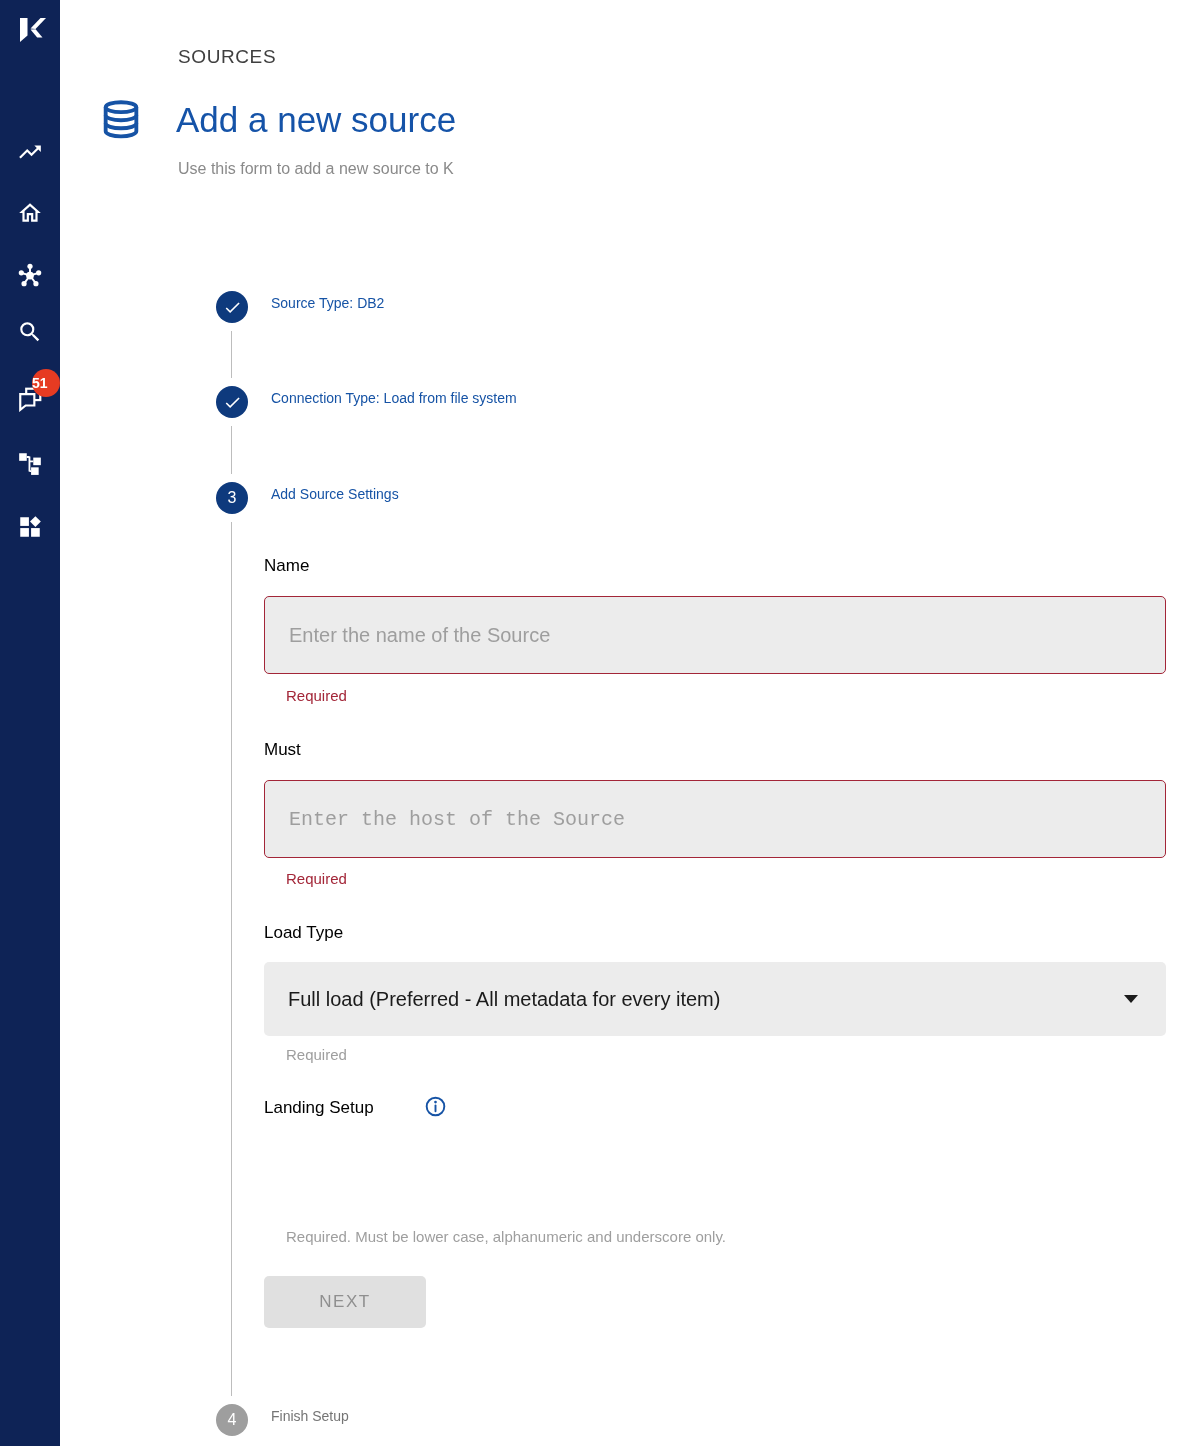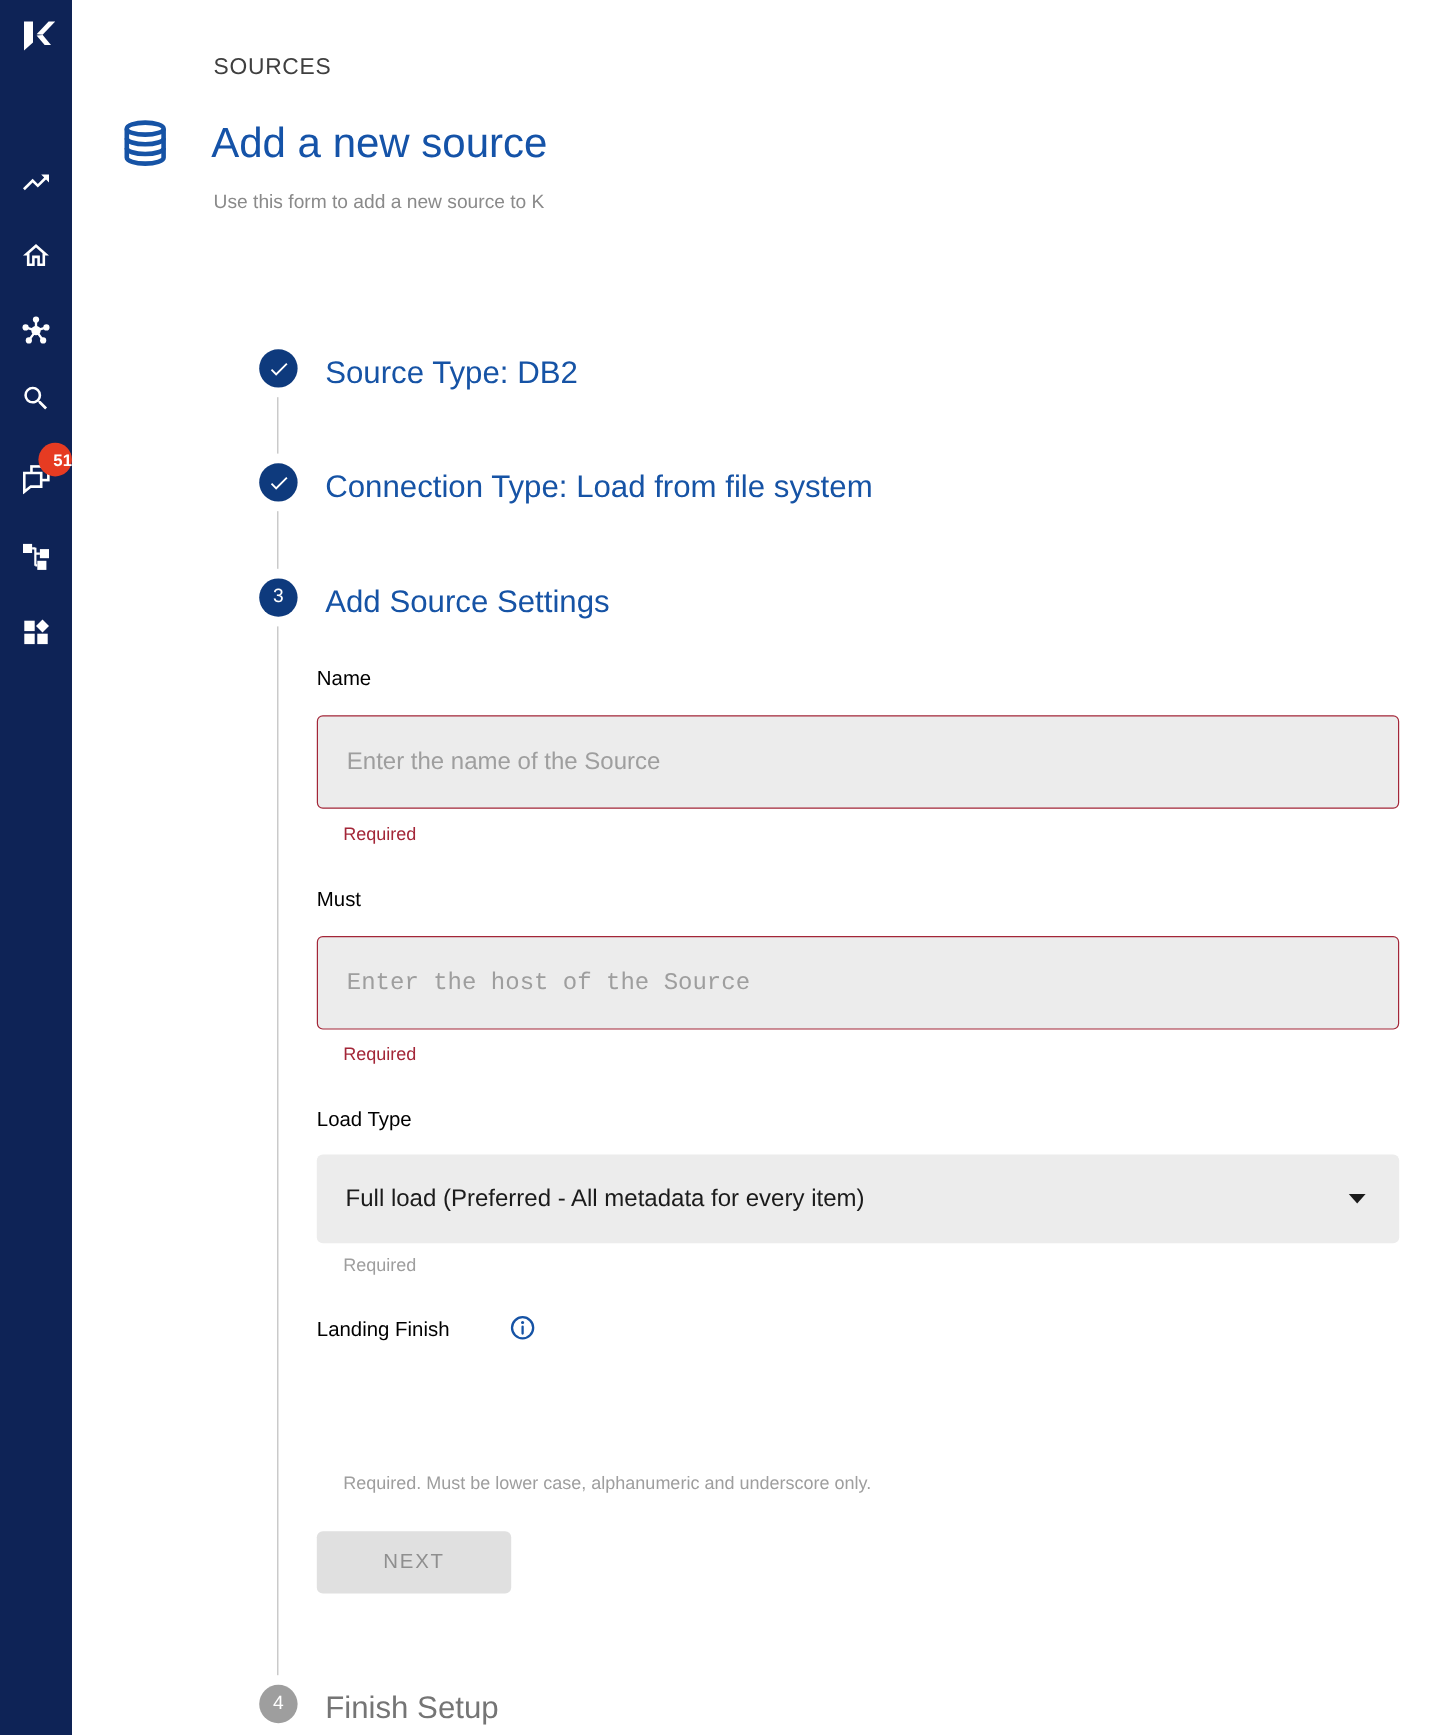--- a/index.html
+++ b/index.html
@@ -6,35 +6,35 @@
   .app{position:relative;width:1194px;height:1446px;background:#ffffff;overflow:hidden;
        font-family:"Liberation Sans", sans-serif;}
 
   
   .sidebar{position:absolute;left:0;top:0;width:60px;height:1446px;background:#0e2356;}
   .side-logo{position:absolute;left:12px;top:12px;width:36px;height:36px;}
   .side-icon{position:absolute;left:17px;width:26px;height:26px;cursor:pointer;}
   .side-icon svg{width:26px;height:26px;display:block;}
   .badge{position:absolute;left:32px;top:369px;min-width:28px;height:28px;border-radius:14px;
          background:#e63b22;color:#fff;font-size:14px;font-weight:bold;line-height:28px;
-         text-align:right;z-index:2;}
+         text-align:left;z-index:2;}
 
   
   .eyebrow{position:absolute;left:178px;top:46px;font-size:19px;color:#3f3f3f;letter-spacing:.6px;}
   .db-icon{position:absolute;left:98px;top:97px;width:46px;height:48px;}
   .page-title{position:absolute;left:176px;top:100px;font-size:35px;color:#1553a8;}
   .page-subtitle{position:absolute;left:178px;top:160px;font-size:16px;color:#8a8a8a;}
 
   
   .step-circle{position:absolute;left:216px;width:32px;height:32px;border-radius:50%;
                background:#0e3a7d;display:flex;align-items:center;justify-content:center;}
   .step-circle.pending{background:#9e9e9e;}
   .step-circle svg{width:19px;height:19px;}
   .step-num{color:#fff;font-size:16px;}
-  .step-label{position:absolute;left:271px;font-size:26px;color:#1653a5;}
+  .step-label{position:absolute;left:271px;font-size:14px;color:#1653a5;}
   .step-label.pending{color:#757575;}
   .connector{position:absolute;left:231px;width:1px;background:#bdbdbd;}
 
   
   .field-label{position:absolute;left:264px;font-size:17px;color:#000000;}
   .text-input{position:absolute;left:264px;width:902px;height:78px;box-sizing:border-box;
               background:#ececec;border:1.5px solid #a32638;border-radius:5px;
               padding:0 24px;font-size:20px;color:#212121;font-family:"Liberation Sans",sans-serif;outline:none;}
   .text-input::placeholder{color:#9e9e9e;opacity:1;}
   .text-input.plain{border:none;}
@@ -162,21 +162,21 @@
   <input class="text-input" style="top: 780px; font-family: Liberation Mono, monospace;" type="text" placeholder="Enter the host of the Source">
   <div class="helper error" style="top:870px">Required</div>
 
   <div class="field-label" style="top:923px">Load Type</div>
   <div class="select-box" style="top:962px">
     <span class="sel-text">Full load (Preferred - All metadata for every item)</span>
     <span class="sel-arrow"></span>
   </div>
   <div class="helper muted" style="top:1046px">Required</div>
 
-  <div class="field-label" style="top:1098px">Landing Finish</div>
+  <div class="field-label" style="top:1098px">Landing Setup</div>
   <div class="info-icon" style="left:424px;top:1095px">
     <svg viewBox="0 0 24 24" width="23" height="23" fill="none" stroke="#1653a5" stroke-width="2">
       <circle cx="12" cy="12" r="9.2"></circle>
       <path d="M12 11v6" stroke-linecap="round"></path>
       <circle cx="12" cy="7.4" r="0.7" fill="#1653a5" stroke-width="1.4"></circle>
     </svg>
   </div>
   <div class="helper muted" style="top:1228px">Required. Must be lower case, alphanumeric and underscore only.</div>
 
   <button class="next-btn" disabled="">NEXT</button>

